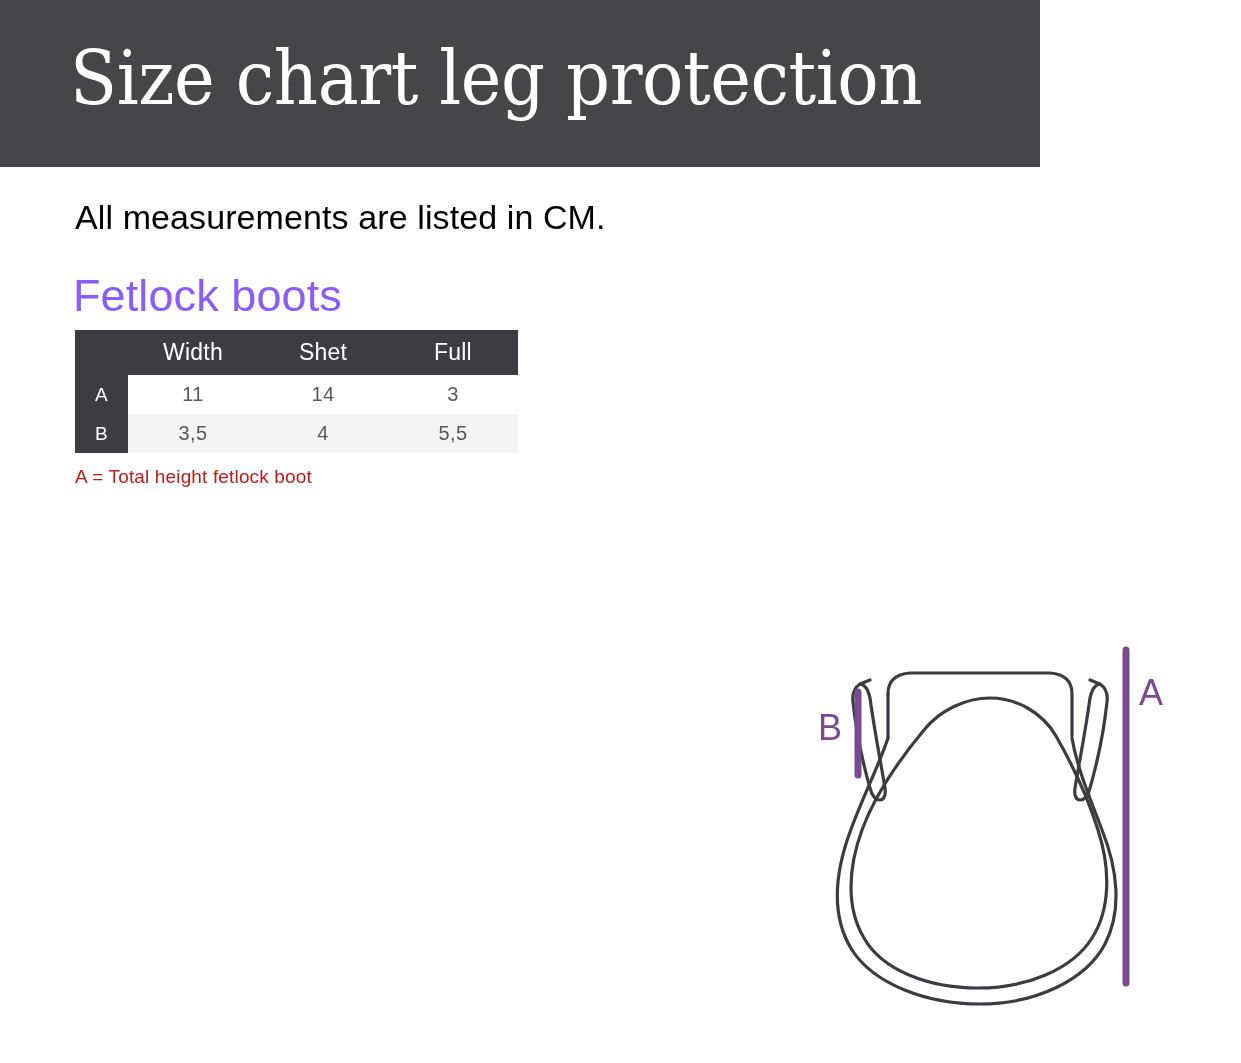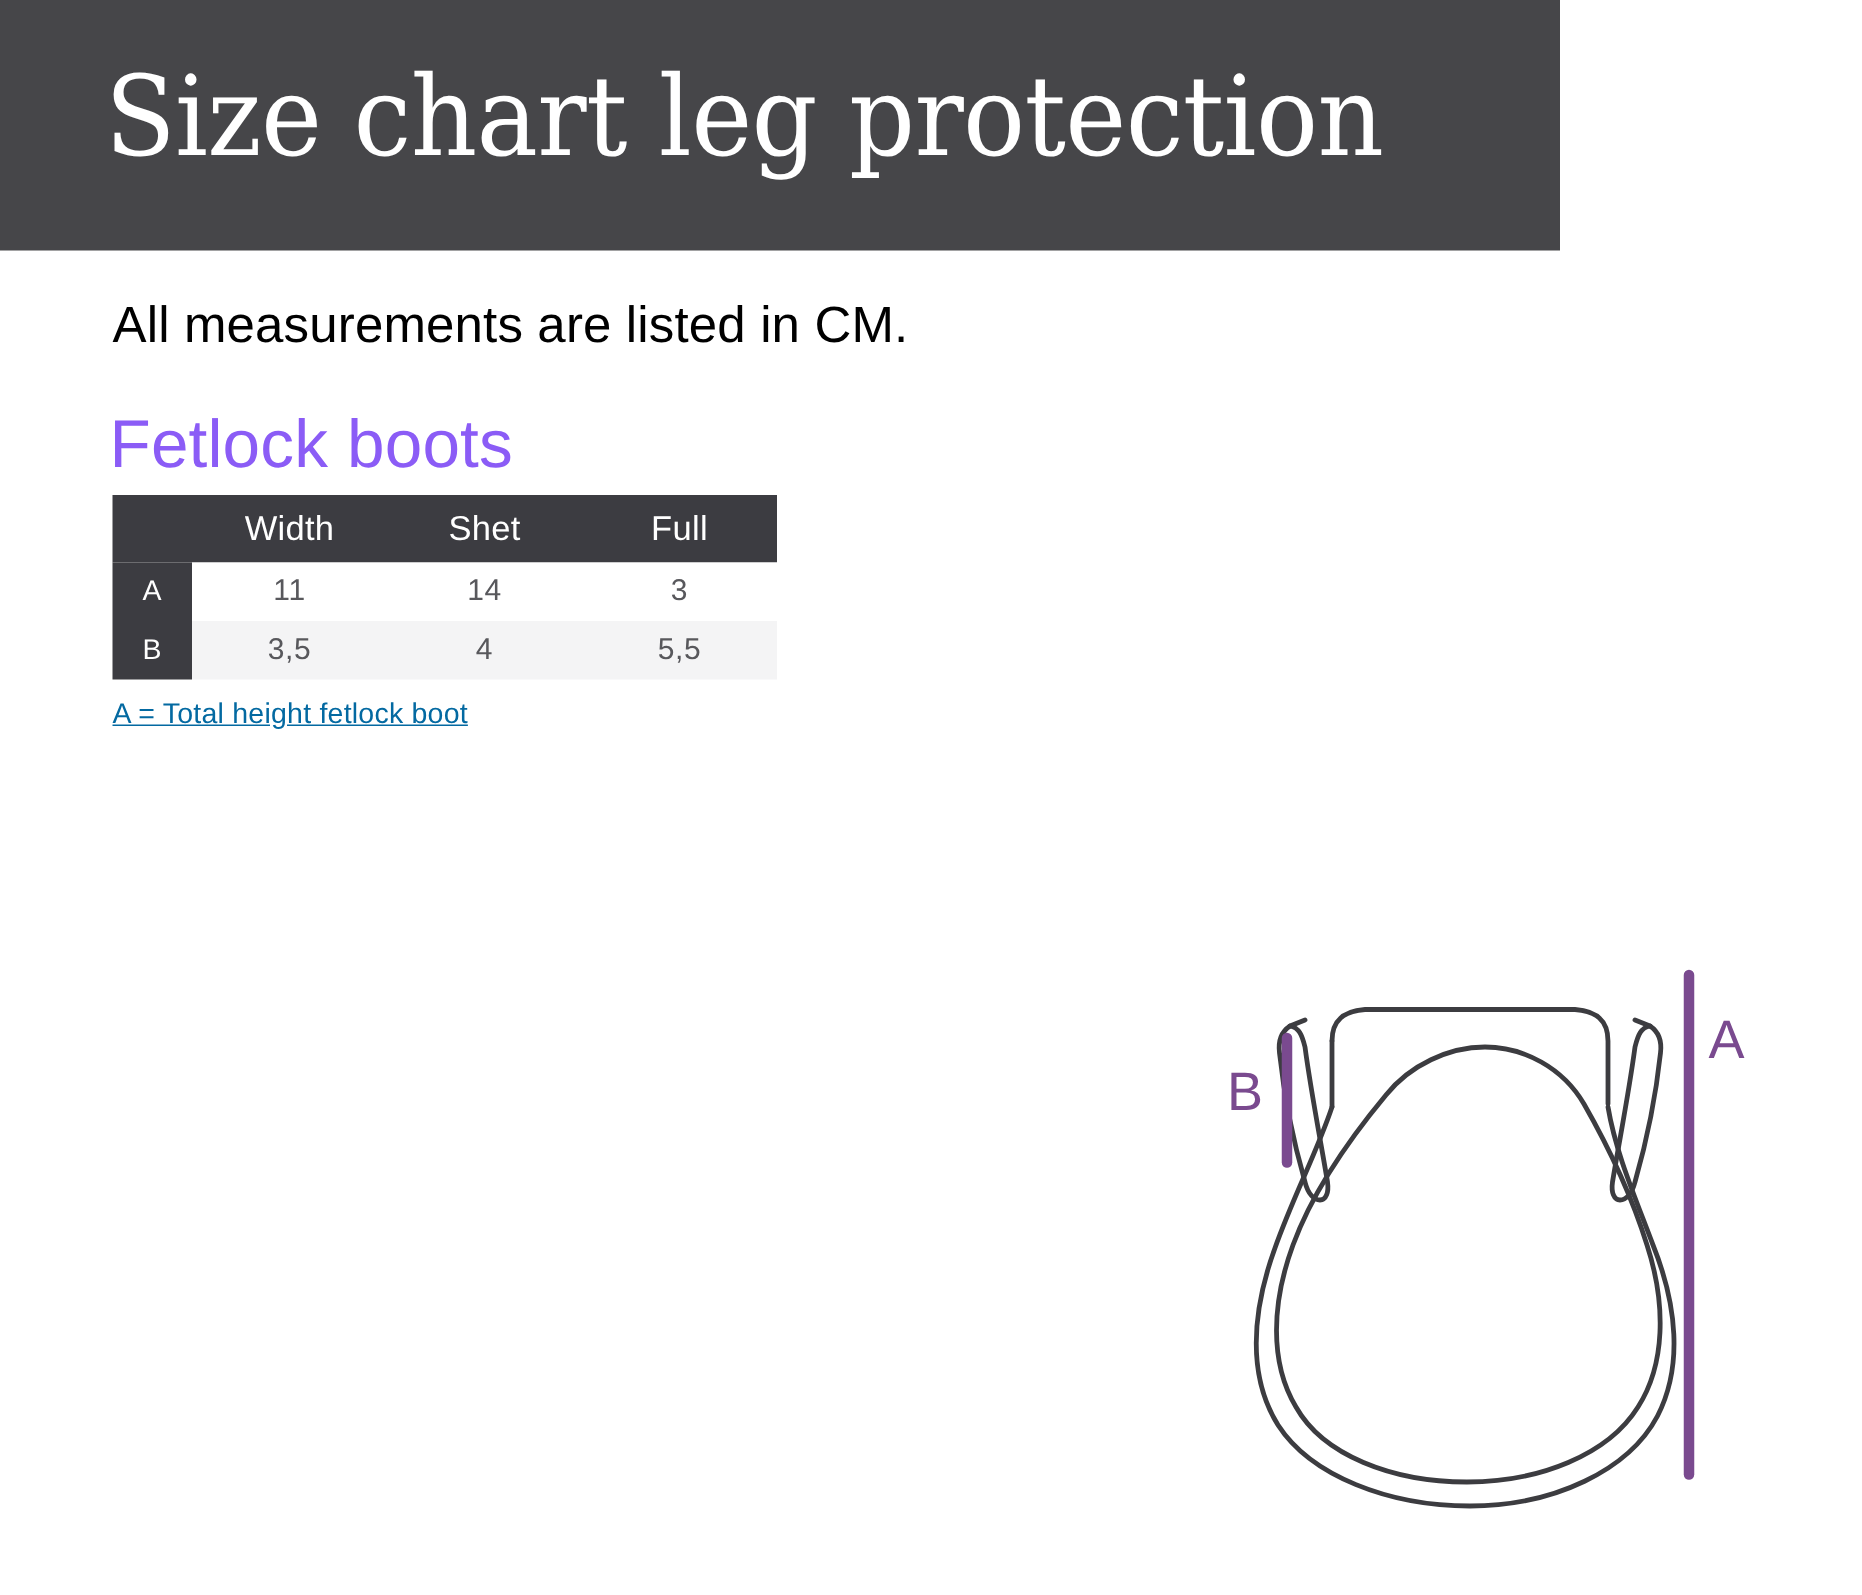--- a/index.html
+++ b/index.html
@@ -133,24 +133,23 @@
 
   
   #legend {
     position: absolute;
     left: 75px;
     top: 461px;
   }
   .legend-line {
     font-size: 19px;
     line-height: 31px;
-    color: #0369a1;
+    color: #b91c1c;
     letter-spacing: 0.15px;
     white-space: nowrap;
-    text-decoration: underline;
   }
 
   
   #illustration {
     position: absolute;
     left: 800px;
     top: 618px;
     width: 420px;
     height: 410px;
   }

